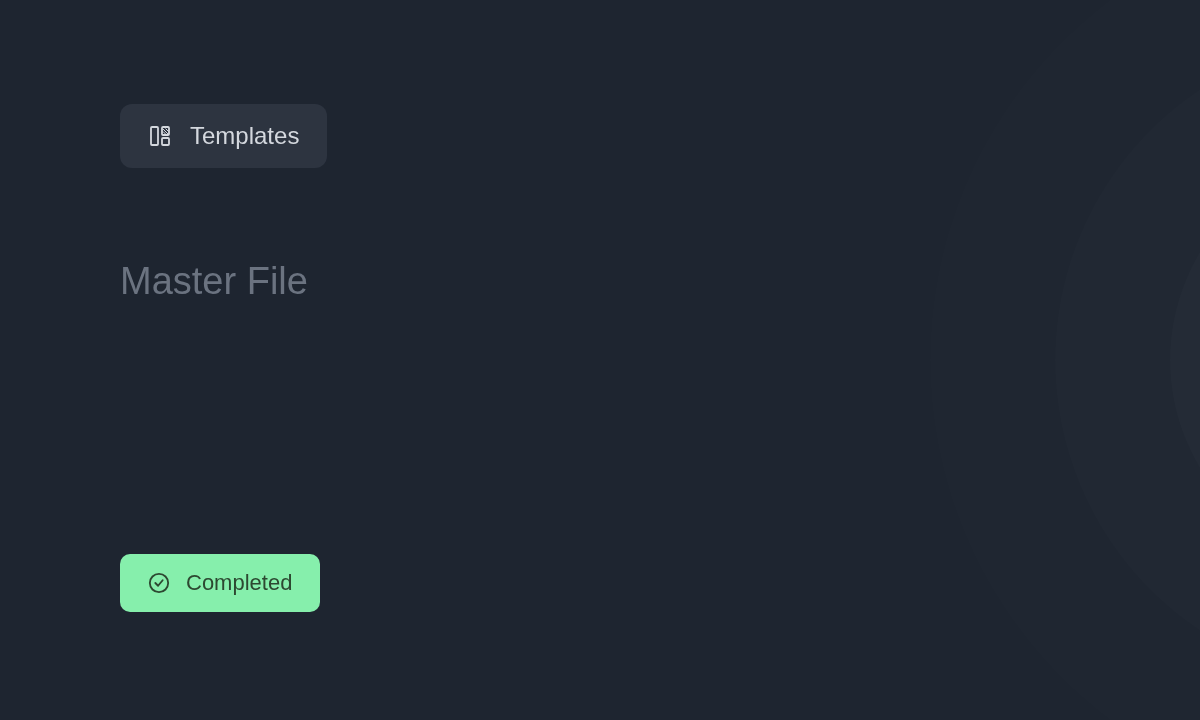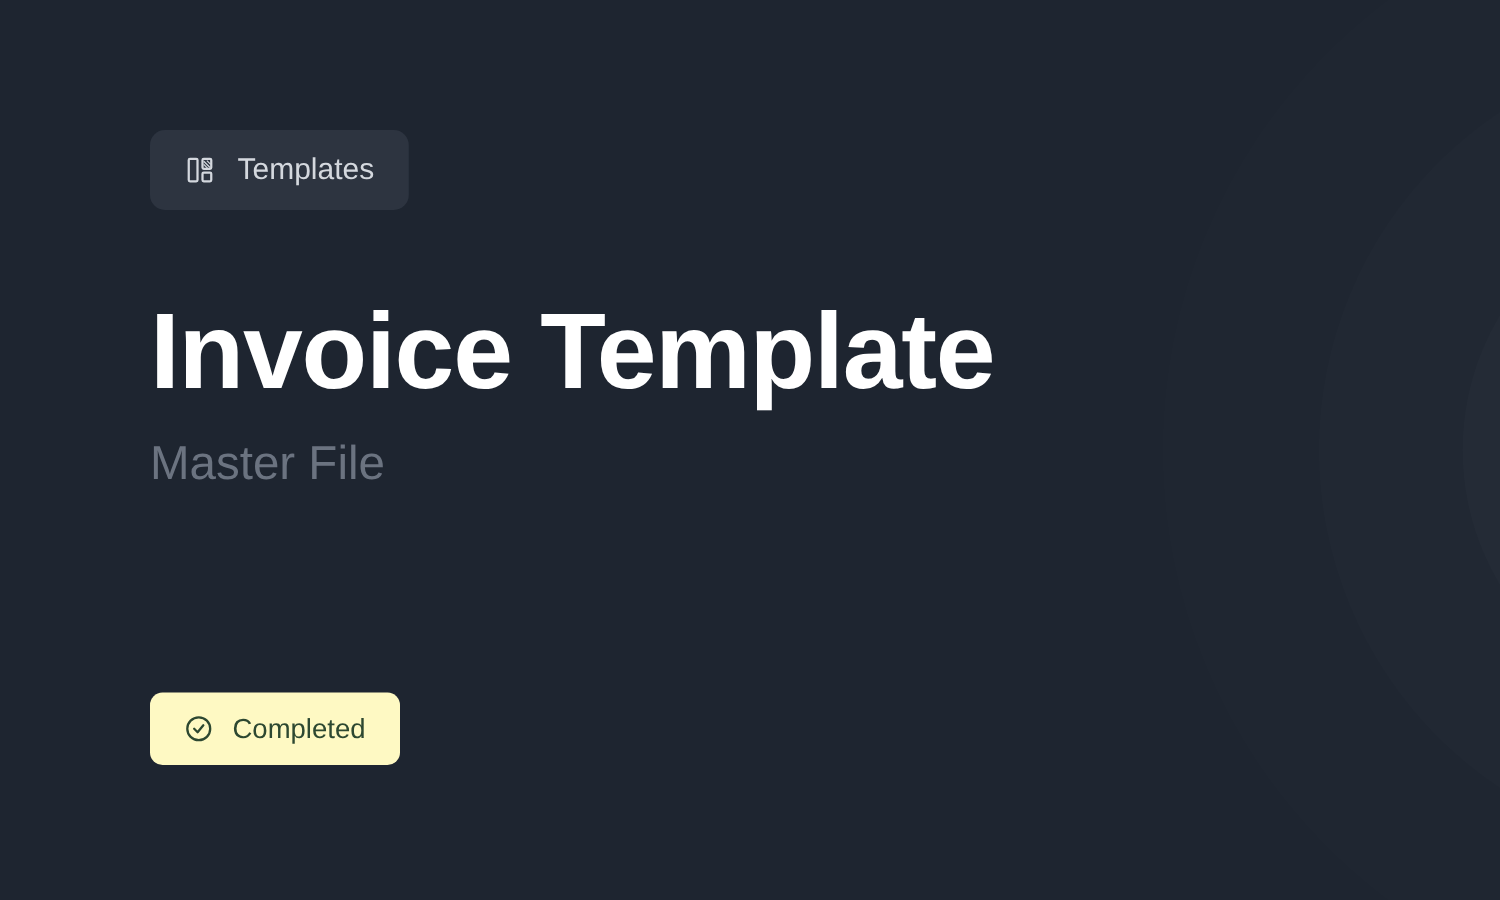--- a/index.html
+++ b/index.html
@@ -94,21 +94,21 @@
       color: #6b7380;
       font-size: 38px;
       font-weight: 500;
       margin-top: 24px;
     }
     
     .status-badge {
       display: inline-flex;
       align-items: center;
       gap: 16px;
-      background-color: #fef9c3;
+      background-color: #86efac;
       padding: 16px 28px;
       border-radius: 10px;
       width: fit-content;
       margin-top: auto;
       margin-bottom: 4px;
     }
     
     .status-badge .icon {
       display: flex;
       align-items: center;
@@ -140,21 +140,20 @@
         <line x1="15" y1="5" x2="20" y2="10" stroke="#d4d8de" stroke-width="1"></line>
         <line x1="15" y1="7.5" x2="18" y2="10.5" stroke="#d4d8de" stroke-width="1"></line>
         <line x1="17.5" y1="4.5" x2="20.5" y2="7.5" stroke="#d4d8de" stroke-width="1"></line>
         <rect x="14" y="14" width="7" height="7" stroke="#d4d8de" stroke-width="1.8" fill="none" rx="1"></rect>
       </svg>
     </span>
     <span class="category-label">Templates</span>
   </div>
 
   <div class="title-section">
-    <h1 class="main-title">Invoice Template</h1>
     <h2 class="subtitle">Master File</h2>
   </div>
 
   <div class="status-badge">
     <span class="icon">
       <svg width="22" height="22" viewBox="0 0 24 24" fill="none">
         <circle cx="12" cy="12" r="10" stroke="#2d4831" stroke-width="2" fill="none"></circle>
         <path d="M8 12L11 15L16 9" stroke="#2d4831" stroke-width="2" stroke-linecap="round" stroke-linejoin="round"></path>
       </svg>
     </span>

